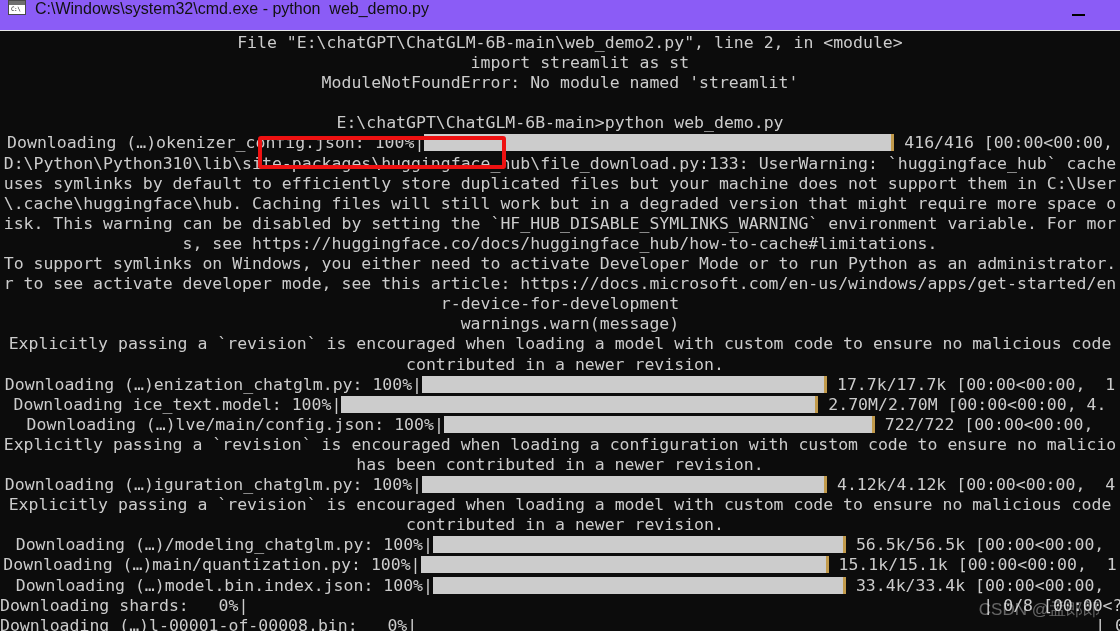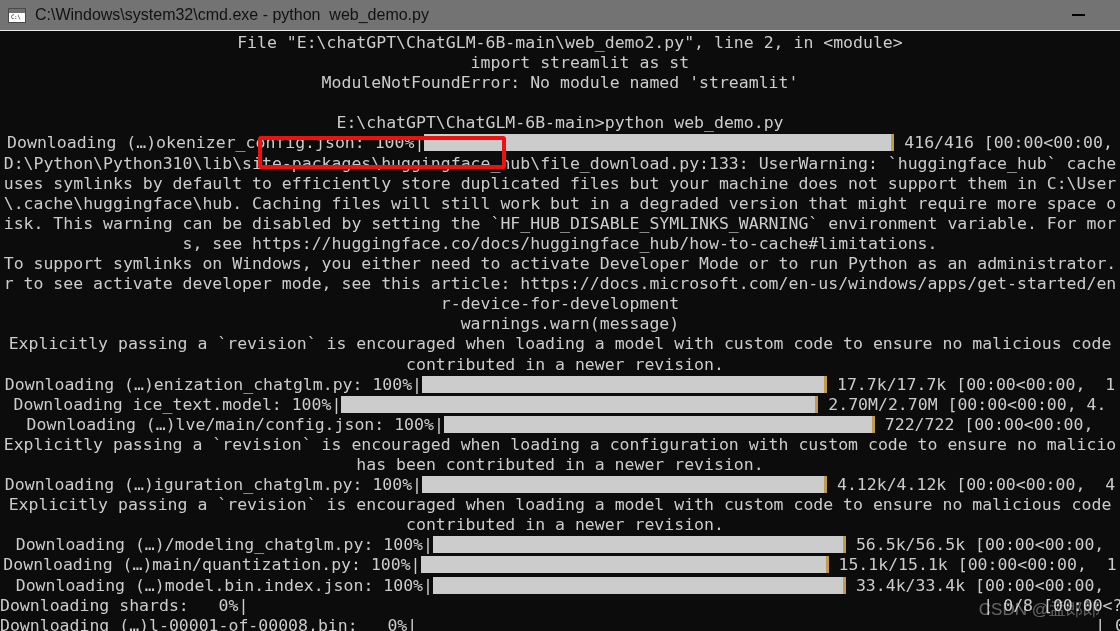--- a/index.html
+++ b/index.html
@@ -10,23 +10,23 @@
   body {
     width: 1120px;
     height: 631px;
     overflow: hidden;
     font-family: "DejaVu Sans Mono", monospace;
   }
 
   
   #titlebar {
     height: 30px;
-    background: #737373;
+    background: #8b5cf6;
     display: flex;
-    align-items: center;
+    align-items: flex-start;
     border-bottom: 1px solid #e8e8e8;
     position: relative;
   }
   #app-icon {
     width: 18px;
     height: 15px;
     margin-left: 8px;
     margin-right: 9px;
     background: #ffffff;
     border: 1px solid #4a4a4a;

